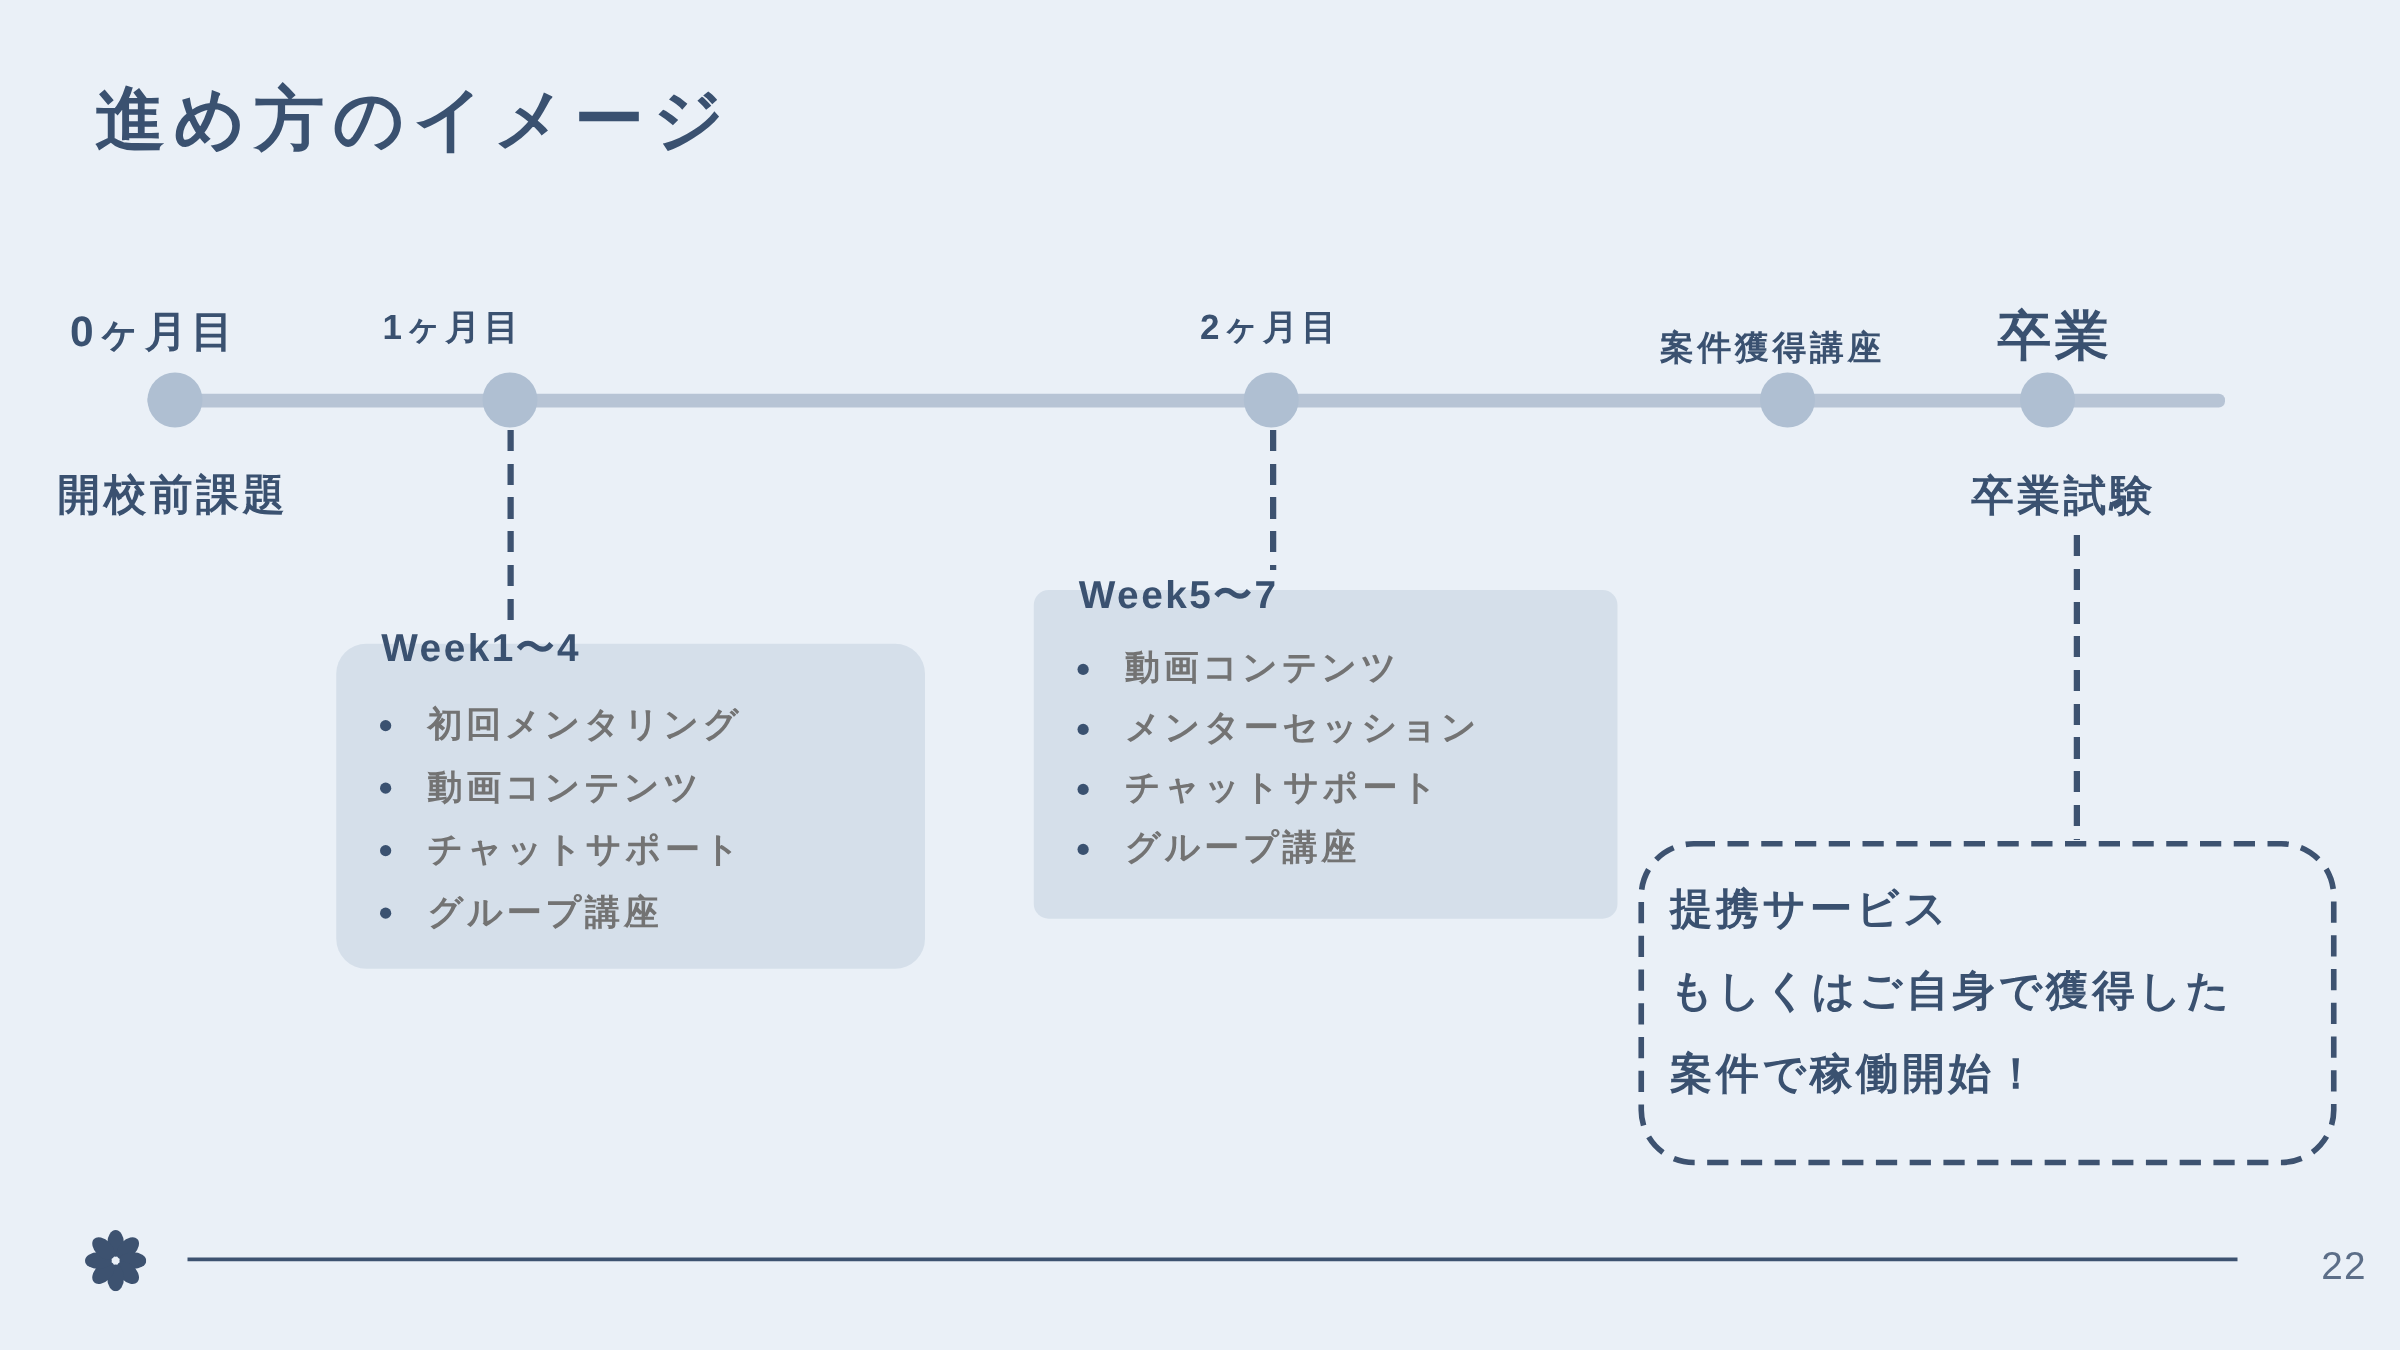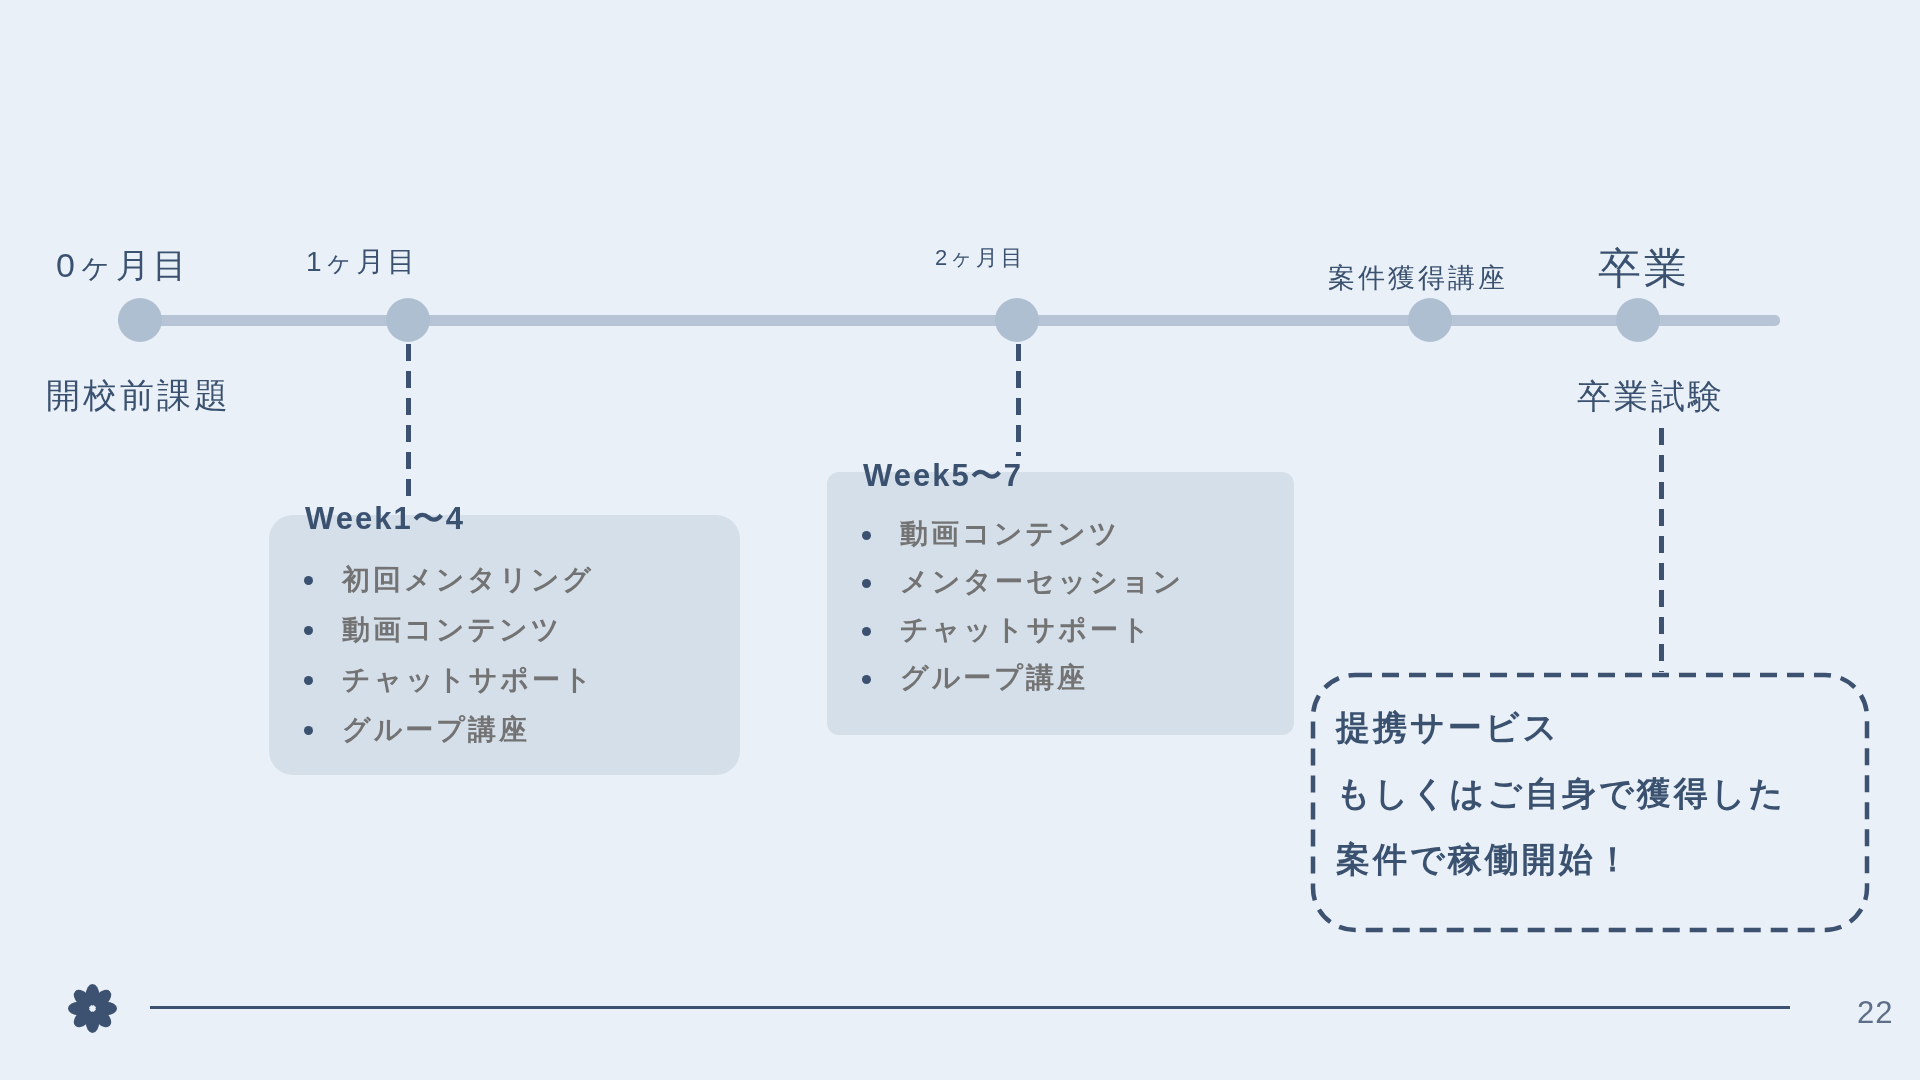--- a/index.html
+++ b/index.html
@@ -19,25 +19,25 @@
     position:absolute; left:118px; top:315px; width:1662px; height:11px;
     background:#B7C4D5; border-radius:5px;
   }
   .tl-dot{
     position:absolute; top:298px; width:44px; height:44px;
     background:#AFBFD2; border-radius:50%;
   }
   .dot-0{left:118px;} .dot-1{left:386px;} .dot-2{left:995px;}
   .dot-3{left:1408px;} .dot-4{left:1616px;}
   .tl-label{
-    position:absolute; font-weight:normal; letter-spacing:3px; color:#3A5170; white-space:nowrap;text-align:center;
+    position:absolute; font-weight:bold; letter-spacing:3px; color:#3A5170; white-space:nowrap;text-align:center;
   }
   .lab-0{left:56px;  top:243px; font-size:34px;}
   .lab-1{left:306px; top:243px; font-size:28px;}
-  .lab-2{left:935px; top:243px; font-size:22px;}
+  .lab-2{left:960px; top:243px; font-size:28px;}
   .lab-3{left:1328px;top:260px; font-size:27px;}
   .lab-4{left:1598px;top:240px; font-size:43px;}
   .sub-0{left:46px;  top:373px; font-size:34px;}
   .sub-4{left:1577px;top:374px; font-size:34px;}
   
   .dash-v{
     position:absolute; width:5px;
     background:repeating-linear-gradient(180deg,#3D5270 0 17px,transparent 17px 27px);
   }
   .conn-1{left:406px;  top:344px; height:156px;}
@@ -83,20 +83,21 @@
   .page-number{
     position:absolute; left:1832px; top:995px;
     font-size:31px; color:#5C6E88; letter-spacing:1px;margin-left:25px;
   }
 </style>
 </head>
 <body>
 
 <div class="slide">
 
+  <div class="title">進め方のイメージ</div>
 
   <div class="tl-line"></div>
   <div class="tl-dot dot-0"></div>
   <div class="tl-dot dot-1"></div>
   <div class="tl-dot dot-2"></div>
   <div class="tl-dot dot-3"></div>
   <div class="tl-dot dot-4"></div>
 
   <div class="tl-label lab-0">0ヶ月目</div>
   <div class="tl-label lab-1">1ヶ月目</div>

